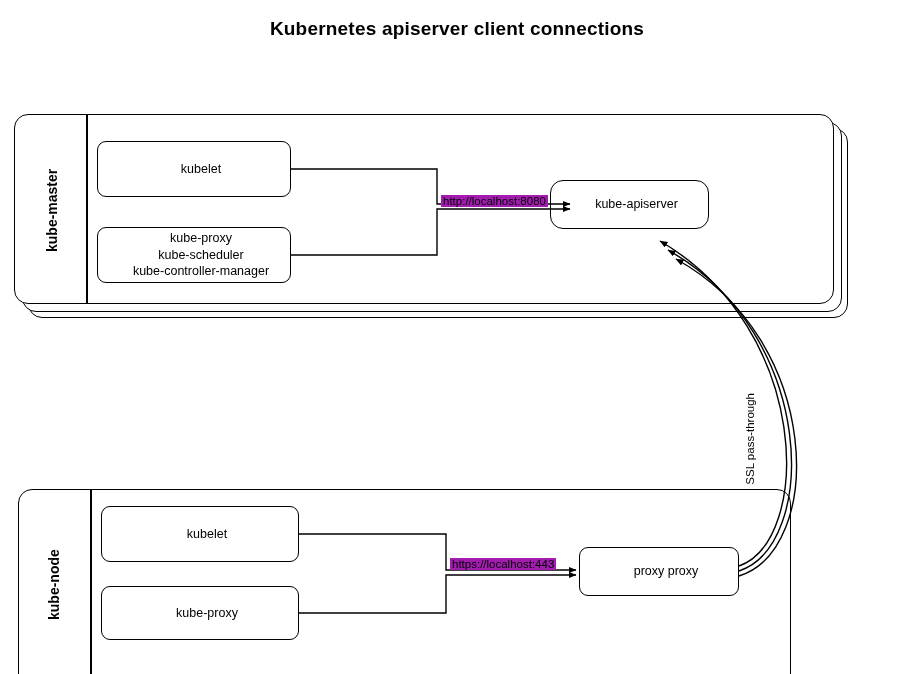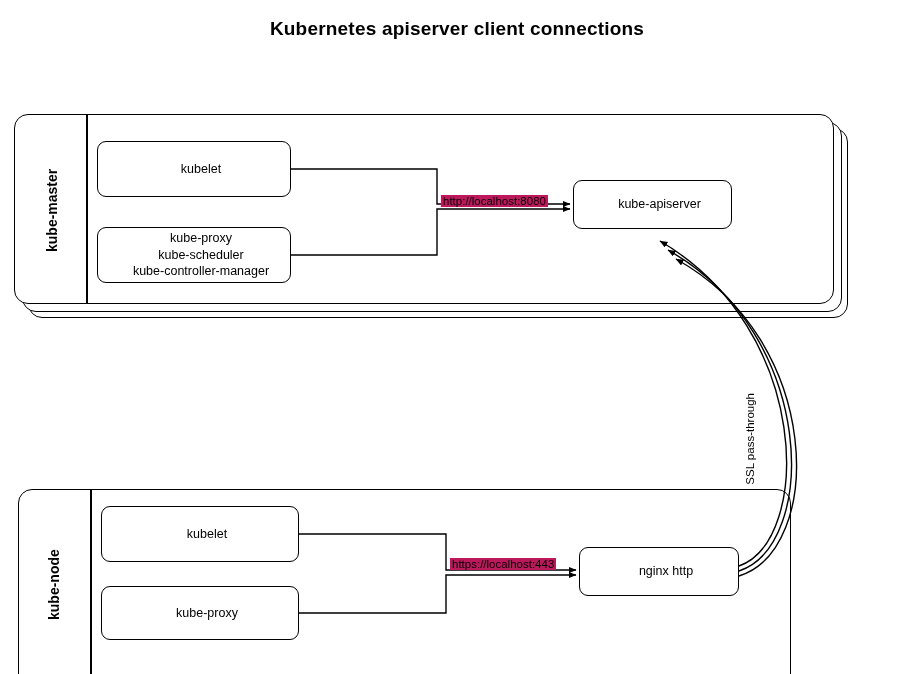--- a/index.html
+++ b/index.html
@@ -75,21 +75,21 @@
     justify-content: center;
     text-align: center;
     font-size: 12.5px;
     line-height: 1.32;
     white-space: pre-line;
     padding-left: 14px;
   }
   .edge-label {
     position: absolute;
     font-size: 11.5px;
-    background: #be185d;
+    background: #a21caf;
     padding: 0 2px;
     white-space: nowrap;
   }
   .edge-label-vert {
     position: absolute;
     font-size: 11.5px;
     background: transparent;
     white-space: nowrap;
     writing-mode: vertical-rl;
     transform: rotate(180deg);
@@ -108,31 +108,31 @@
   <div class="group" style="left:14px; top:114px; width:820px; height:190px;"></div>
   <div class="group-label" style="left:44px; top:140px; height:140px; width:20px;">kube-master</div>
   <div class="divider" style="left:86px; top:114px; height:190px;"></div>
 
   <div class="box" style="left:97px; top:141px; width:194px; height:56px;">kubelet</div>
 
   <div class="box" style="left:97px; top:227px; width:194px; height:56px;">kube-proxy
 kube-scheduler
 kube-controller-manager</div>
 
-  <div class="box" style="left:573px; top:180px; width:159px; height:49px;">kube-apiserver</div>
+  <div class="box" style="left:550px; top:180px; width:159px; height:49px;border-radius:13px;">kube-apiserver</div>
 
   <div class="group" style="left:18px; top:489px; width:773px; height:200px;"></div>
   <div class="group-label" style="left:46px; top:520px; height:130px; width:20px;">kube-node</div>
   <div class="divider" style="left:90px; top:489px; height:200px;"></div>
 
   <div class="box" style="left:101px; top:506px; width:198px; height:56px;">kubelet</div>
 
   <div class="box" style="left:101px; top:586px; width:198px; height:54px;">kube-proxy</div>
 
-  <div class="box" style="left:579px; top:547px; width:160px; height:49px;">nginx http</div>
+  <div class="box" style="left:579px; top:547px; width:160px; height:49px;">proxy proxy</div>
 
   <svg id="wires" viewBox="0 0 914 674">
     <defs>
       <marker id="arrow" markerWidth="9" markerHeight="9" refX="7.5" refY="3.2" orient="auto" markerUnits="userSpaceOnUse">
         <path d="M0,0 L8,3.2 L0,6.4 z" fill="#000"></path>
       </marker>
     </defs>
     <g fill="none" stroke="#000" stroke-width="1.4">
 
       <path d="M291,169 L437,169 L437,204 L570,204" marker-end="url(#arrow)"></path>

